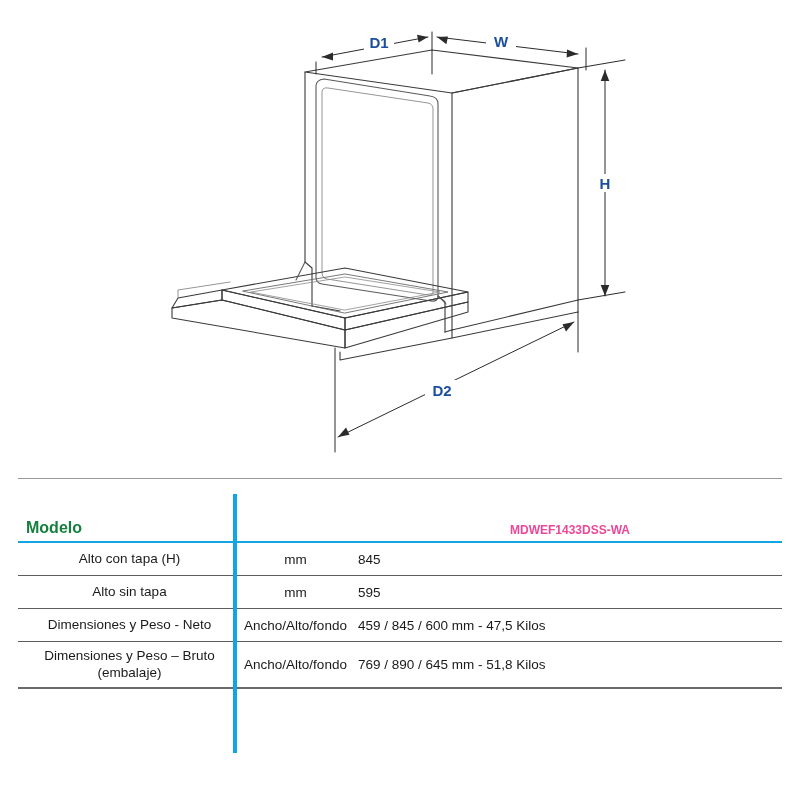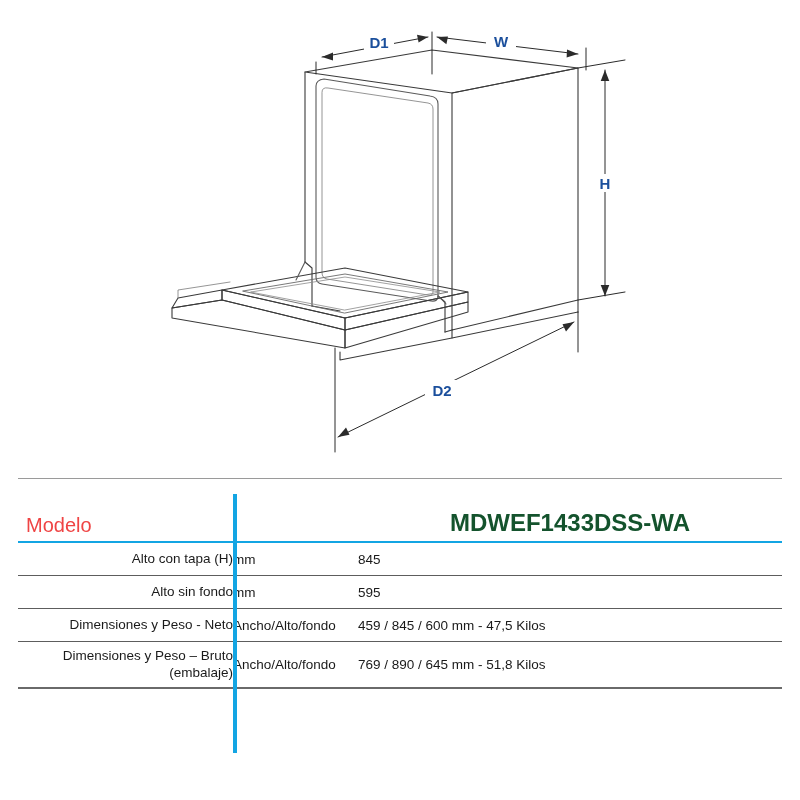--- a/index.html
+++ b/index.html
@@ -39,43 +39,43 @@
   .col-unit{width:125px;}
   .col-value{width:424px;}
 
   tr.header-row td{
     height:58px;
     padding-bottom:4px;
     vertical-align:bottom;
     border-top:1px solid #9a9a9a;
   }
   .model-label{
-    color:#ef4444;
-    font-size:20px;
-    font-weight:normal;
+    color:#15803d;
+    font-size:16px;
+    font-weight:bold;
     padding-left:8px;
   }
   .model-value{
-    color:#14532d;
-    font-size:24px;
+    color:#ec4899;
+    font-size:12px;
     font-weight:bold;
     text-align:center;
   }
   tr.header-row td{border-bottom:2px solid #13a5e3;}
 
   tr.data-row td{
     height:32px;
     border-bottom:1px solid #5d5d5d;
     font-size:13.5px;
   }
   tr.data-row.tall td{height:45px;}
   tr.data-row:last-child td{border-bottom:2px solid #6a6a6a;}
 
-  .cell-label{padding-left:8px;text-align:right;line-height:1.25;}
-  .cell-unit{text-align:left;}
+  .cell-label{padding-left:8px;text-align:center;line-height:1.25;}
+  .cell-unit{text-align:center;}
   .cell-value{text-align:left;}
 
   
   #blue-divider{
     position:absolute;
     left:233px;
     top:494px;
     width:4px;
     height:259px;
     background:#13a5e3;
@@ -191,21 +191,21 @@
         <td class="model-label">Modelo</td>
         <td></td>
         <td class="model-value">MDWEF1433DSS-WA</td>
       </tr>
     <tr class="data-row">
           <td class="cell-label">Alto con tapa (H)</td>
           <td class="cell-unit">mm</td>
           <td class="cell-value">845</td>
         </tr>
         <tr class="data-row">
-          <td class="cell-label">Alto sin fondo</td>
+          <td class="cell-label">Alto sin tapa</td>
           <td class="cell-unit">mm</td>
           <td class="cell-value">595</td>
         </tr>
         <tr class="data-row">
           <td class="cell-label">Dimensiones y Peso - Neto</td>
           <td class="cell-unit">Ancho/Alto/fondo</td>
           <td class="cell-value">459 / 845 / 600 mm  -  47,5 Kilos</td>
         </tr>
         <tr class="data-row tall">
           <td class="cell-label">Dimensiones y Peso – Bruto (embalaje)</td>

